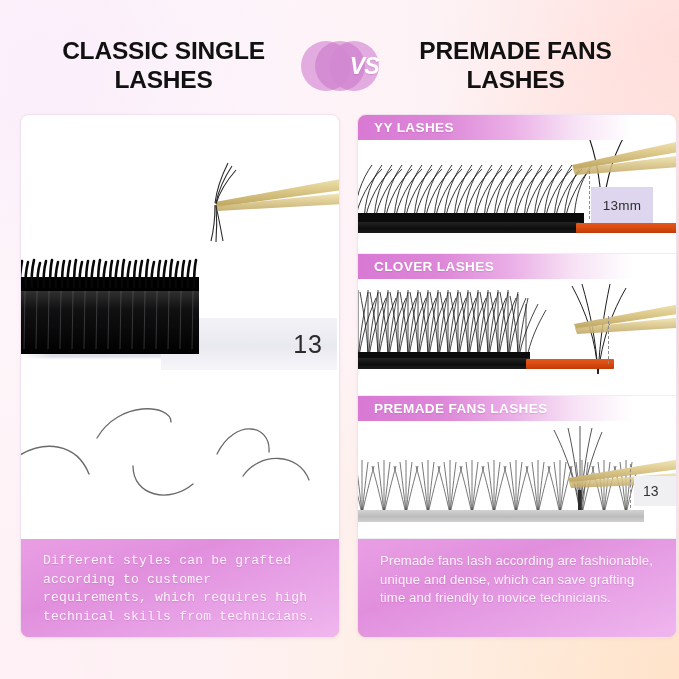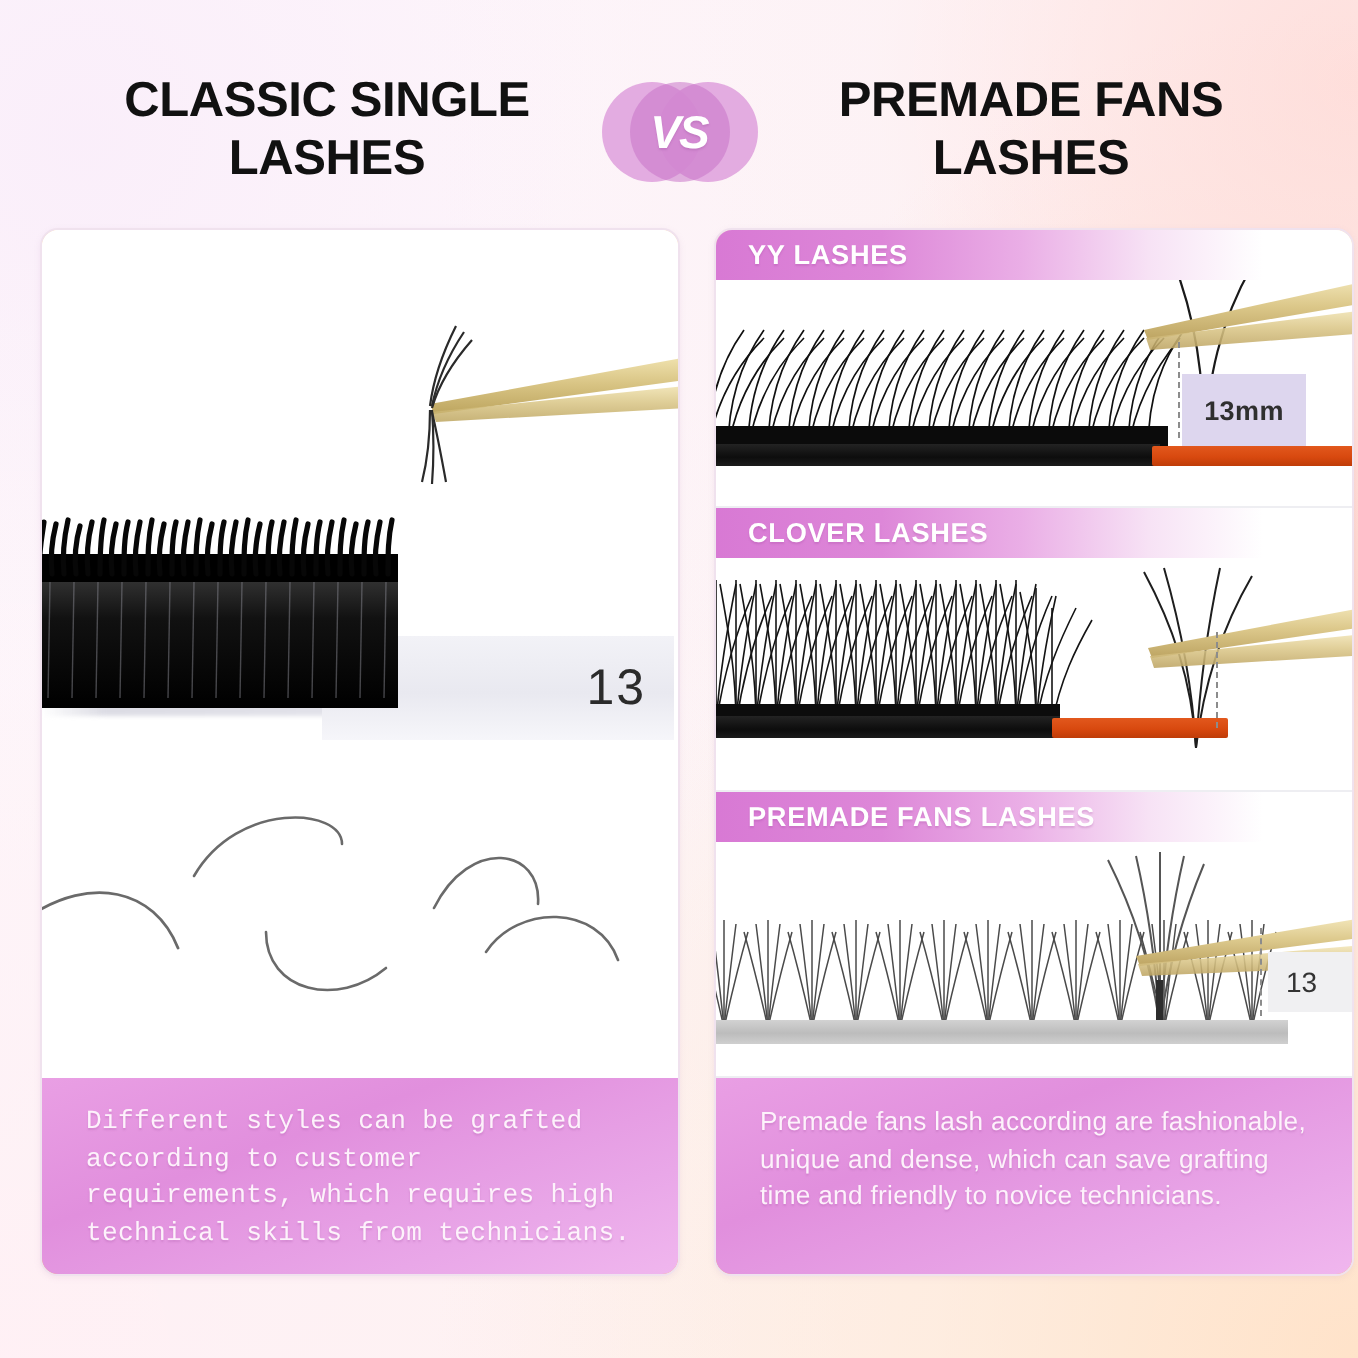--- a/index.html
+++ b/index.html
@@ -30,21 +30,21 @@
   }
   .h-title {
     width:270px; text-align:center;
     font-size:24.5px; font-weight:bold; color:#111;
     line-height:1.17; letter-spacing:-0.2px;
   }
   .h-title.left { text-align:center; padding-right:4px; }
   .h-title.right { text-align:center; padding-left:4px; }
   .vs-badge {
     position:relative; width:78px; height:56px; flex:0 0 78px;
-    display:flex; align-items:center; justify-content:center;
+    display:flex; align-items:center; justify-content:flex-end;
   }
   .vs-c { position:absolute; top:3px; width:50px; height:50px; border-radius:50%; }
   .vs-c.a { left:0;  background:#dfa2dd; opacity:.88; }
   .vs-c.b { right:0; background:#dfa2dd; opacity:.88; }
   .vs-c.mid { left:14px; width:50px; background:#c874c8; opacity:.55; }
   .vs-text {
     position:relative; z-index:3; color:#fff;
     font-size:23px; font-weight:bold; font-style:italic;
     letter-spacing:-1px; text-shadow:0 1px 1px rgba(150,80,150,.25);
   }
@@ -114,21 +114,21 @@
     padding-left:16px;
     color:#fff; font-size:13.6px; font-weight:bold; letter-spacing:.35px;
     text-shadow:0 1px 1px rgba(150,60,145,.22);
     z-index:4;
   }
   .rart { position:absolute; inset:0; }
 
   .mm-box {
     position:absolute; z-index:5;
     display:flex; align-items:center; justify-content:center;
-    font-size:13.5px; color:#2f2f2f; letter-spacing:.2px;font-weight:bold;
+    font-size:13.5px; color:#2f2f2f; letter-spacing:.2px;
   }
   .mm-lav { background:#ddd6ee; }
   .mm-white { background:#fcfcfc; }
 
   .dashv {
     position:absolute; z-index:5;
     border-left:1px dashed #8c8c8c;
   }
 
   .tweezer { position:absolute; z-index:3; }

